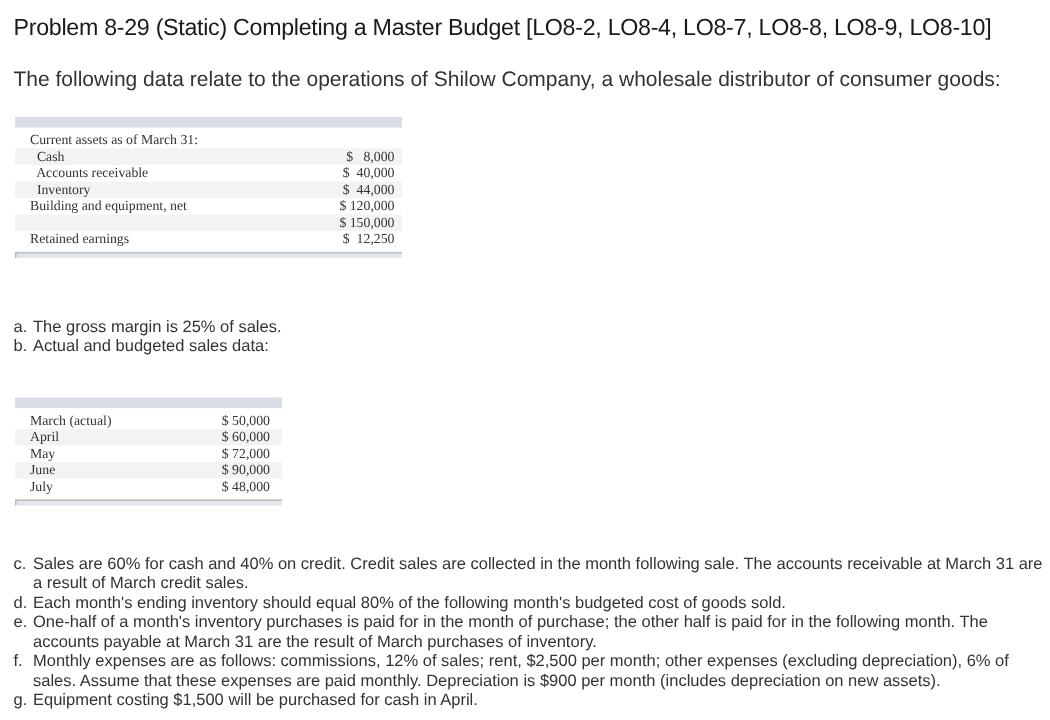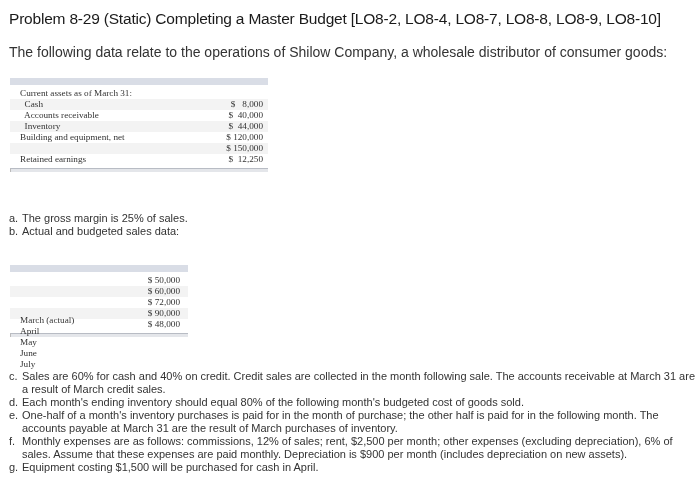--- a/index.html
+++ b/index.html
@@ -12,21 +12,21 @@
   .tbl .rows { padding:3px 0 3px 0; }
   .tbl .row { display:flex; height:11px; font-family:Liberation Serif, serif; font-size:9.2px; line-height:11px; color:#333; }
   .tbl .row:nth-child(even) { background:#f3f3f3; }
   .tbl .lbl { white-space:pre; padding-left:10px; }
   .tbl .val { white-space:pre; margin-left:auto; }
   .tbl .ftr { height:3px; border-top:1px solid #b8bcc4; background:#e4e6ea; border-left:1px solid #bbb; }
   #t1 { top:78px; width:258px; }
   #t1 .lbl { width:180px; }
   #t1 .val { padding-right:5px; }
   #t2 { top:265px; width:178px; }
-  #t2 .lbl { width:110px;margin-top:40px; }
+  #t2 .lbl { width:110px; }
   #t2 .val { padding-right:8px;text-align:right; }
   .notes { position:absolute; left:9px; font-size:11px; color:#333; line-height:13px; }
   .notes .item { display:flex; }
   .notes .mk { width:13px; flex:none; }
   .notes .tx { flex:1; }
   #notes-ab { top:212px; width:300px; }
   #notes-cg { top:370px; width:690px; }
 </style>
 </head>
 <body>

